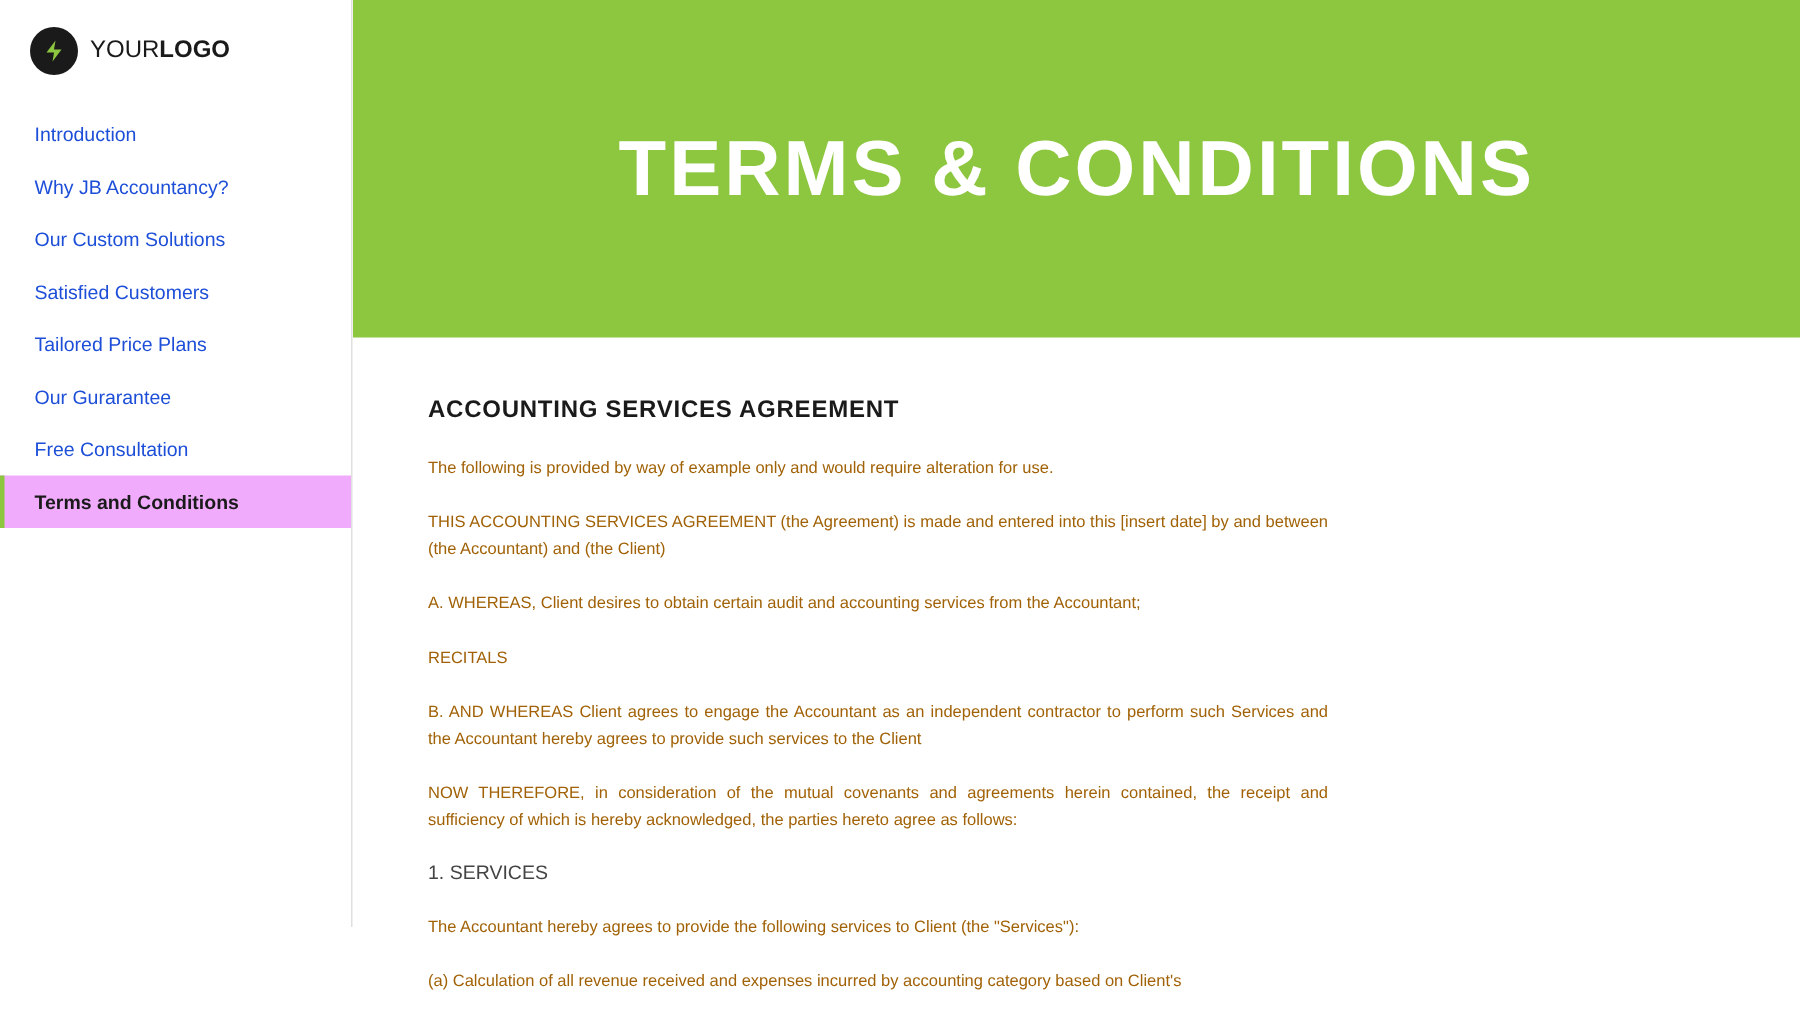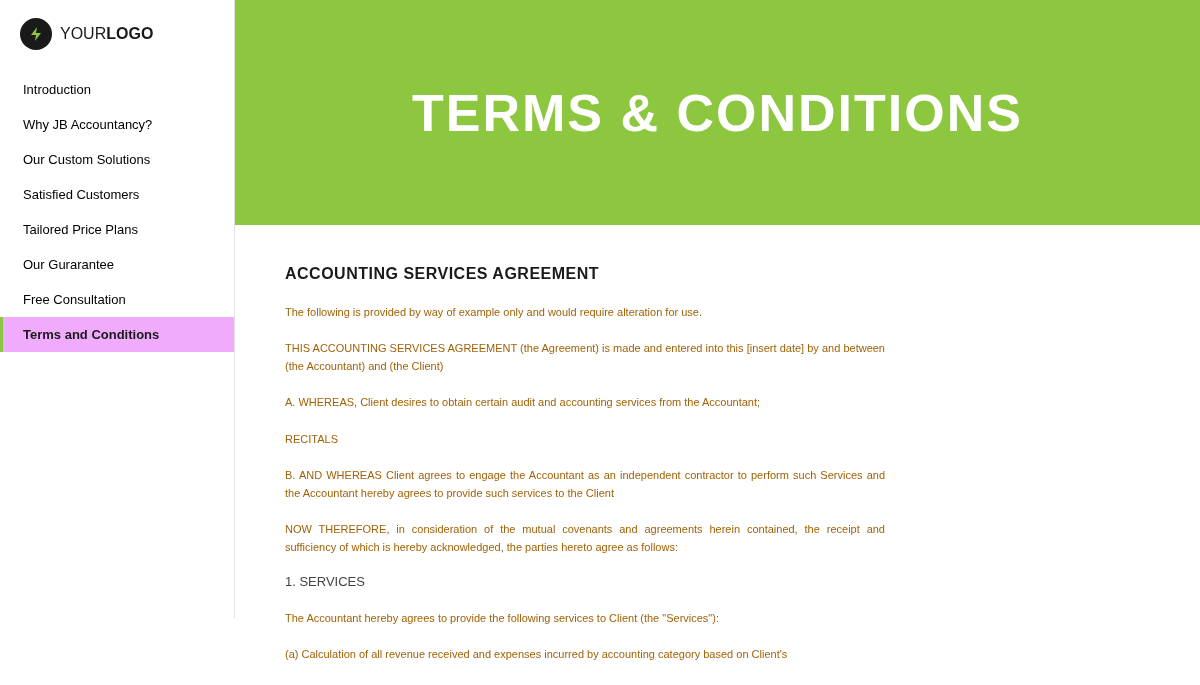--- a/index.html
+++ b/index.html
@@ -59,21 +59,21 @@
       letter-spacing: 0;
     }
 
     #logo-text strong {
       font-weight: 700;
     }
 
     .nav-item {
       padding: 10px 20px;
       font-size: 13px;
-      color: #000000;
+      color: #1d4ed8;
       cursor: pointer;
       border-left: 3px solid transparent;
     }
 
     .nav-item.active {
       background: #f0abfc;
       font-weight: 600;
       border-left: 3px solid #8dc63f;
       color: #1a1a1a;
     }

